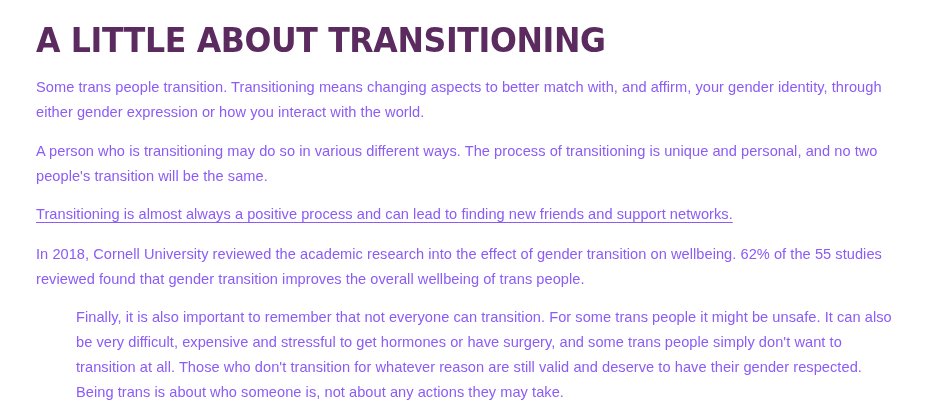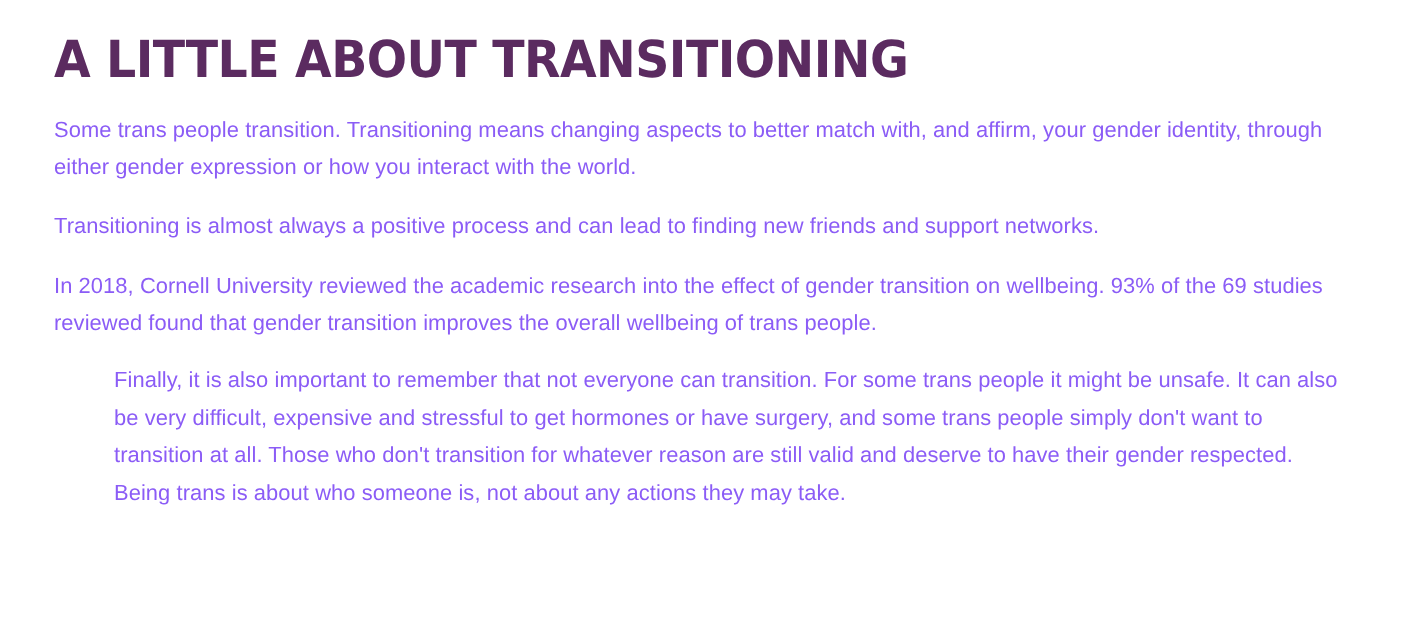--- a/index.html
+++ b/index.html
@@ -35,37 +35,39 @@
   .body-text {
     font-family: "Liberation Sans", sans-serif;
     font-size: 14.6px;
     line-height: 1.72;
     color: #8b5cf6;
     margin: 0 0 13px 0;
     max-width: 866px;
     letter-spacing: 0.05px;
   }
   .body-text.underlined {
+    text-decoration: underline;
     text-underline-offset: 3px;
     margin-bottom: 15px;
   }
   .body-text.last {
     margin-bottom: 0;
     margin-left: 40px;
   }
 </style>
 </head>
 <body>
 
 <div class="page">
 
   <h1 class="doc-title">A LITTLE ABOUT TRANSITIONING</h1>
 
   <p class="body-text">Some trans people transition. Transitioning means changing aspects to better match with, and affirm, your gender identity, through either gender expression or how you interact with the world.</p>
 
+  <p class="body-text">A person who is transitioning may do so in various different ways. The process of transitioning is unique and personal, and no two people's transition will be the same.</p>
 
   <p class="body-text underlined">Transitioning is almost always a positive process and can lead to finding new friends and support networks.</p>
 
-  <p class="body-text">In 2018, Cornell University reviewed the academic research into the effect of gender transition on wellbeing. 93% of the 69 studies reviewed found that gender transition improves the overall wellbeing of trans people.</p>
+  <p class="body-text">In 2018, Cornell University reviewed the academic research into the effect of gender transition on wellbeing. 62% of the 55 studies reviewed found that gender transition improves the overall wellbeing of trans people.</p>
 
   <p class="body-text last">Finally, it is also important to remember that not everyone can transition. For some trans people it might be unsafe. It can also be very difficult, expensive and stressful to get hormones or have surgery, and some trans people simply don't want to transition at all. Those who don't transition for whatever reason are still valid and deserve to have their gender respected. Being trans is about who someone is, not about any actions they may take.</p>
 
 </div>
 
 </body></html>

